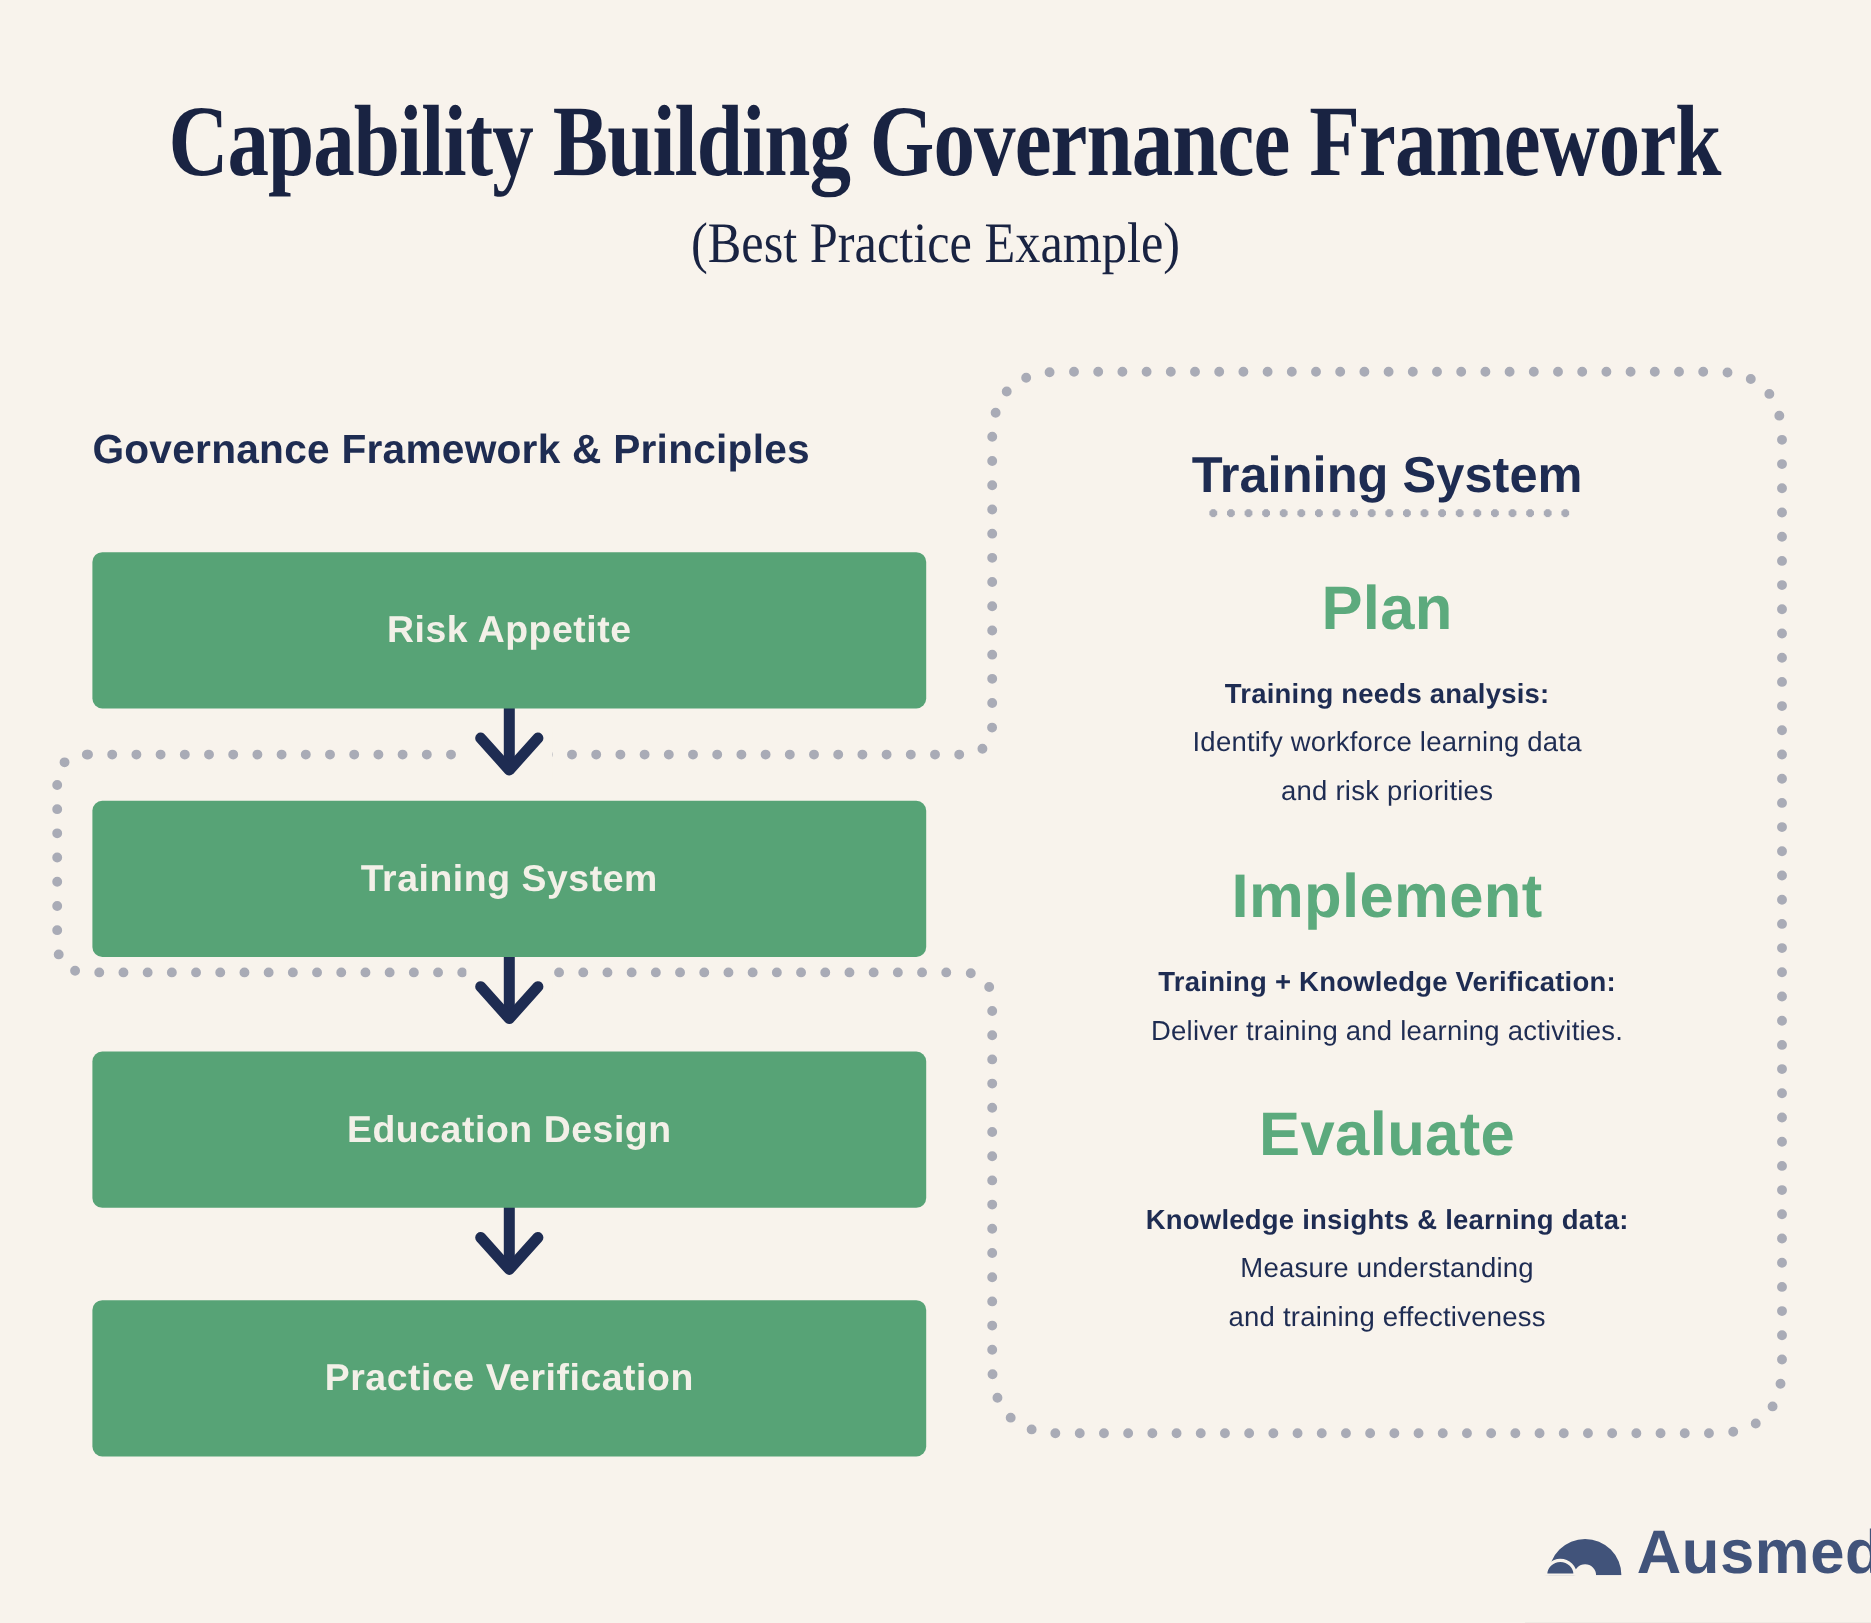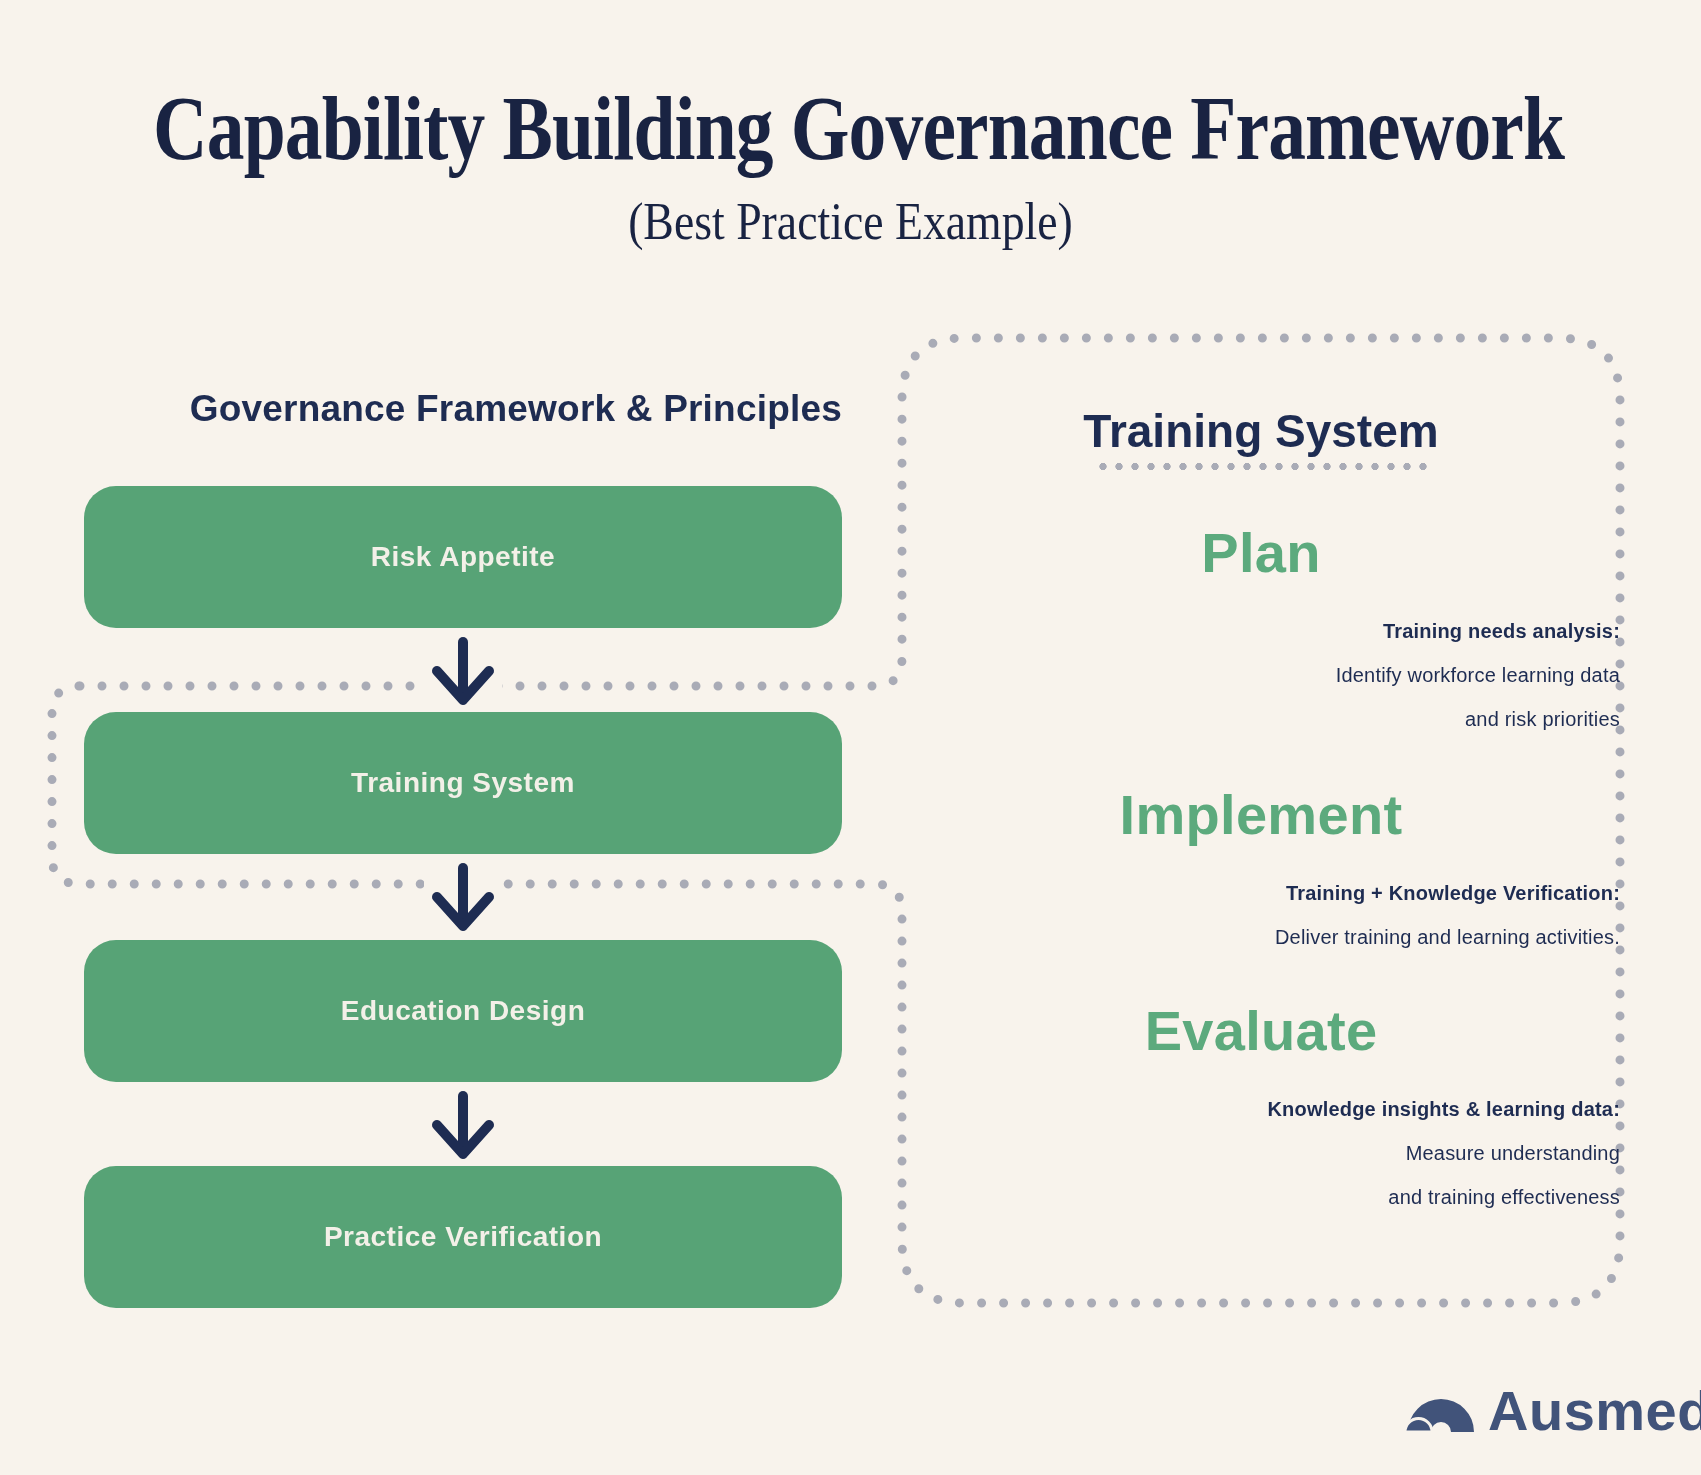--- a/index.html
+++ b/index.html
@@ -30,29 +30,30 @@
   }
   .page-subtitle {
     position:absolute; left:0; right:0; top:192px; z-index:2;
     text-align:center; font-family:"Liberation Serif", serif;
     font-weight:500; font-size:52px; color:var(--title-navy,#192342);
     transform:scaleX(.88); white-space:nowrap;
   }
 
   .flow-heading {
     position:absolute; left:84px; width:758px; top:388px; z-index:2;
-    text-align:right; font-size:37px; font-weight:700;
+    text-align:left; font-size:37px; font-weight:700;
     color:var(--navy,#1e2c52); letter-spacing:.2px; white-space:nowrap;
   }
   .flow-box {
     position:absolute; left:84px; width:758px; height:142px; z-index:2;
-    background:var(--box-green,#57a376); border-radius:32px;
+    background:var(--box-green,#57a376); border-radius:9px;
     display:flex; align-items:center; justify-content:center;
-    color:var(--box-label,#f3f0e8); font-size:28px; font-weight:600;
+    color:var(--box-label,#f3f0e8); font-size:34px; font-weight:600;
     letter-spacing:.5px;
+    margin-top:16px;
   }
   .fb1{top:486px} .fb2{top:712px} .fb3{top:940px} .fb4{top:1166px}
 
   .panel {
     position:absolute; left:902px; top:338px; width:718px; height:965px; z-index:2;
     text-align:center; color:var(--navy,#1e2c52);
   }
   .panel-title {
     position:absolute; left:0; right:0; top:66px;
     font-size:46px; font-weight:700; white-space:nowrap;
@@ -61,21 +62,21 @@
     position:absolute; top:124px; left:50%; transform:translateX(-50%);
     width:332px; height:9px;
     background:radial-gradient(circle, var(--dot-gray,#a9abb6) 3.4px, rgba(0,0,0,0) 3.9px) 0 0 / 16px 9px repeat-x;
   }
   .panel-section { position:absolute; left:0; right:0; }
   .ps0{top:182px} .ps1{top:444px} .ps2{top:660px}
   .section-heading {
     font-size:56px; font-weight:600; color:var(--heading-green,#5caa7d);
     letter-spacing:.3px;
   }
-  .section-body { margin-top:24px; font-size:20px; line-height:44px; letter-spacing:.2px;text-align:right; }
+  .section-body { margin-top:24px; font-size:25px; line-height:44px; letter-spacing:.2px; }
   .section-lead { font-weight:700; }
 
   .brand-logo {
     position:absolute; left:1404px; top:1390px; z-index:2;
     display:flex; align-items:flex-end; gap:10px;
   }
   .brand-name {
     font-size:56px; font-weight:700; color:var(--logo-navy,#41537a);
     line-height:42px; letter-spacing:.5px;
   }

